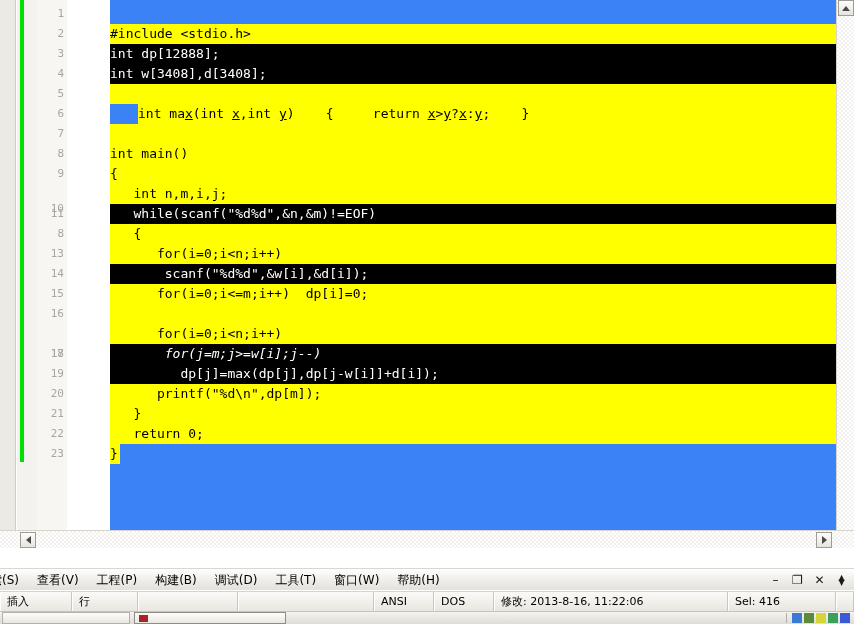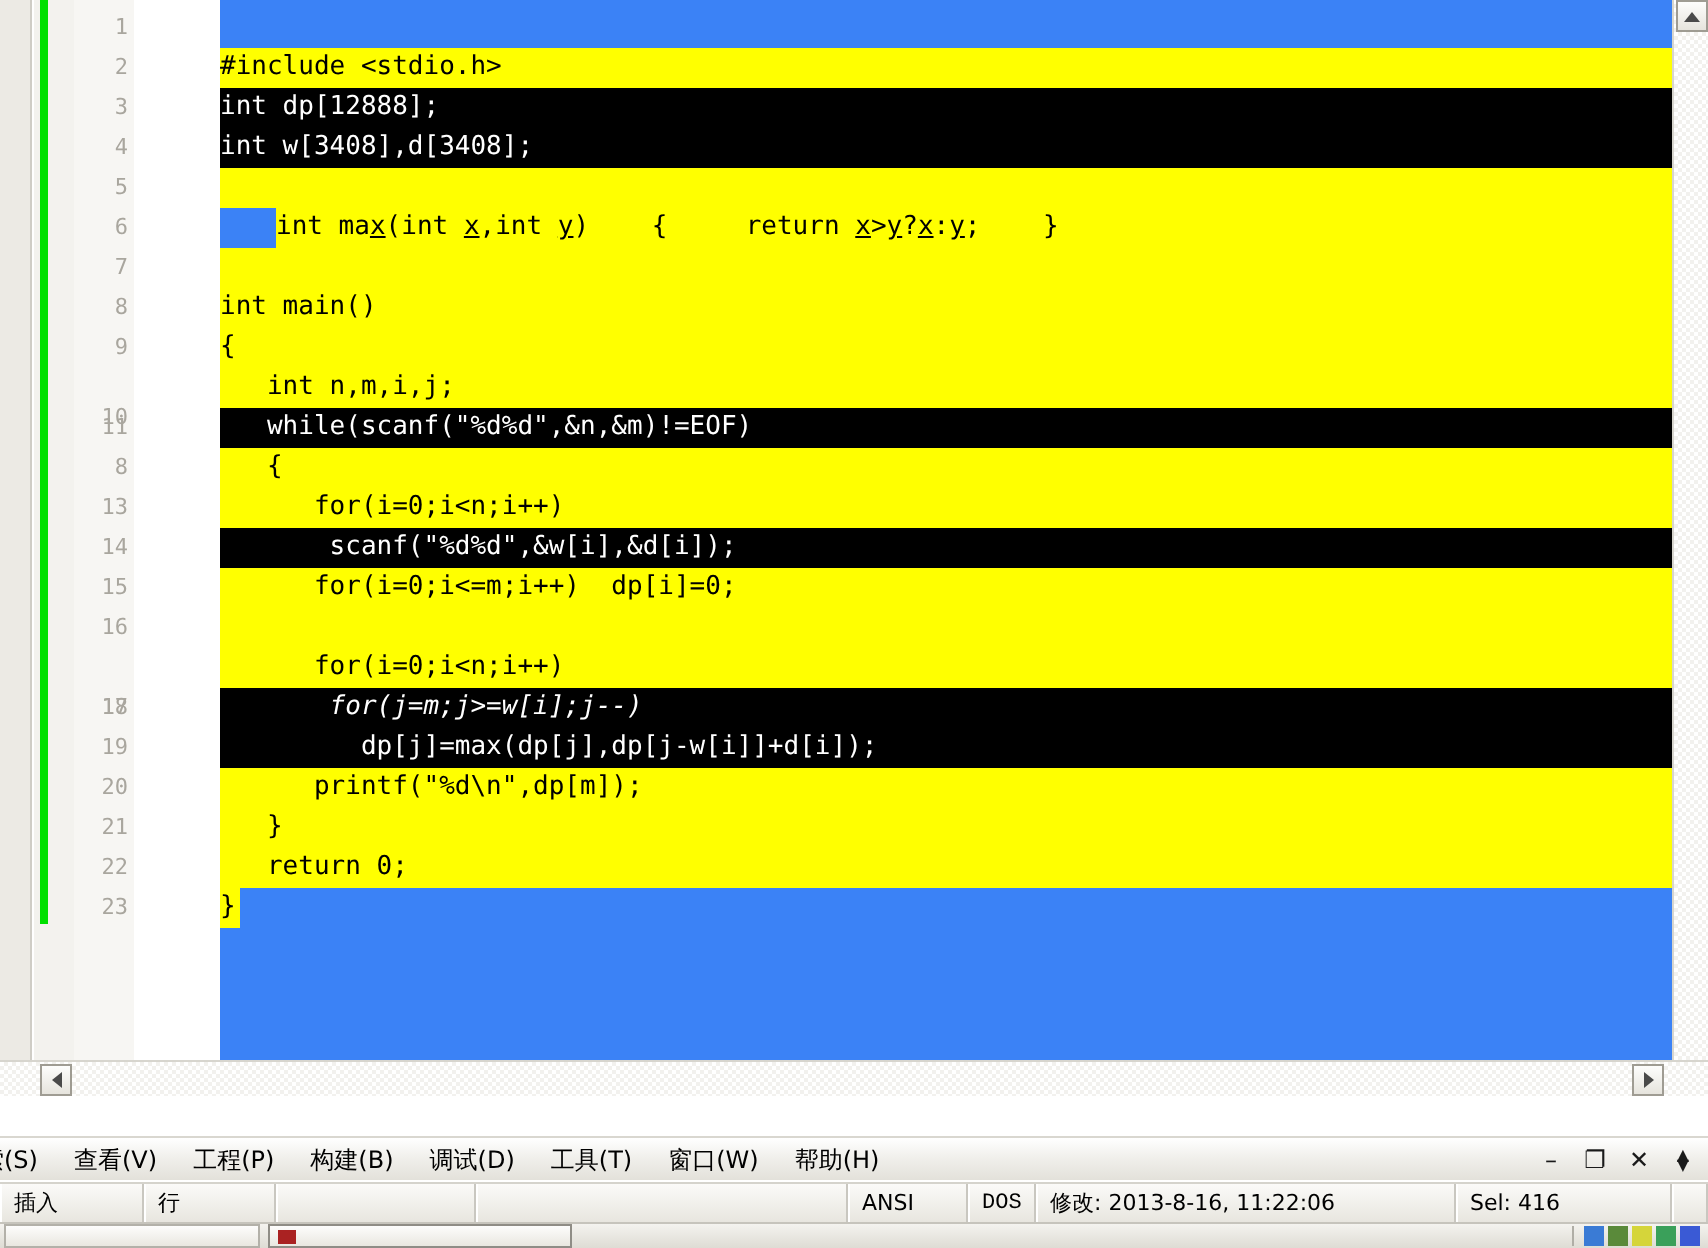--- a/index.html
+++ b/index.html
@@ -180,22 +180,22 @@
     font-size: 11px;
     color: #000000;
     white-space: nowrap;
     font-family: "DejaVu Sans", sans-serif;
   }
   .w-insert { width: 72px; }
   .w-line   { width: 66px; }
   .w-blank1 { width: 100px; }
   .w-flex   { flex: 1 1 auto; }
   .w-ansi   { width: 60px; }
-  .w-dos    { width: 34px; font-family: Liberation Mono, monospace; }
-  .w-mod    { width: 210px; }
+  .w-dos    { width: 60px; }
+  .w-mod    { width: 234px; }
   .w-sel    { width: 108px; }
   .w-end    { width: 18px; }
 
   
   .taskbar {
     position: absolute;
     left: 0; top: 611px;
     width: 854px; height: 13px;
     background: linear-gradient(#f4f3ef, #dedcd4);
     border-top: 1px solid #c6c4bc;

